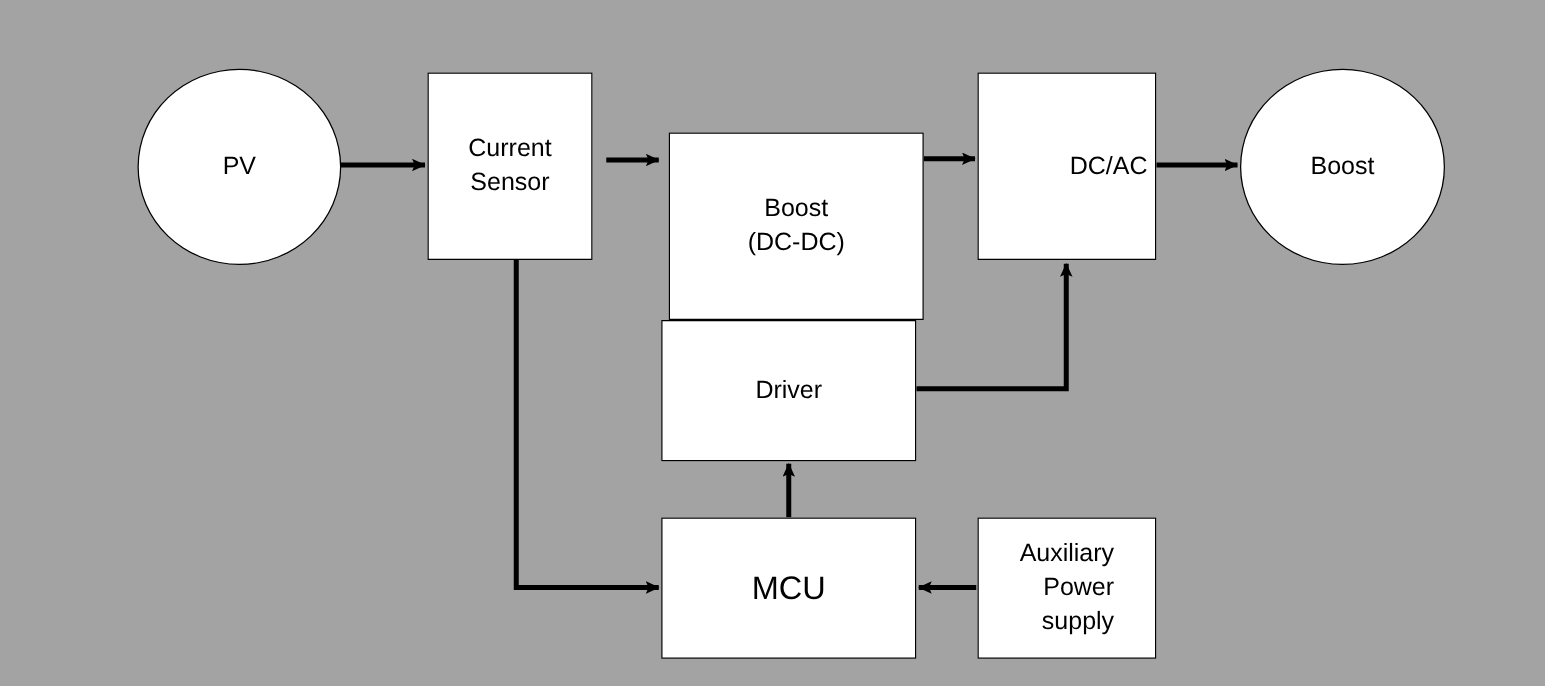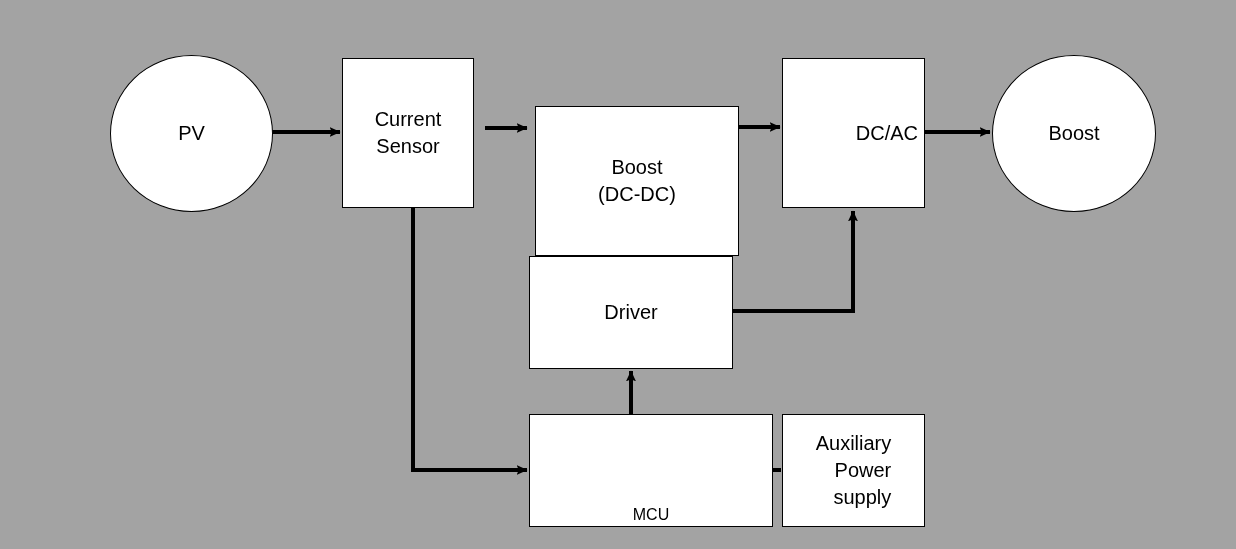--- a/index.html
+++ b/index.html
@@ -89,21 +89,21 @@
       </div>
       <div class="node box" style="left: 782px; top: 58px; width: 143px; height: 150px; border-color: rgb(0, 0, 0); border-width: 1.4px; font-size: 20px; color: rgb(0, 0, 0); justify-content: flex-end;">
         <span class="node-label">DC/AC</span>
       </div>
       <div class="node ellipse" style="left: 992px; top: 55px; width: 164px; height: 157px; border-color: rgb(0, 0, 0); border-width: 1.4px; font-size: 20px; color: rgb(0, 0, 0);">
         <span class="node-label">Boost</span>
       </div>
       <div class="node box" style="left: 529px; top: 256px; width: 204px; height: 113px; border-color: rgb(0, 0, 0); border-width: 1.4px; font-size: 20px; color: rgb(0, 0, 0);">
         <span class="node-label">Driver</span>
       </div>
-      <div class="node box" style="left: 529px; top: 414px; width: 244px; height: 113px; border-color: rgb(0, 0, 0); border-width: 1.4px; font-size: 16px; color: rgb(0, 0, 0); align-items: flex-end;">
+      <div class="node box" style="left: 529px; top: 414px; width: 204px; height: 113px; border-color: rgb(0, 0, 0); border-width: 1.4px; font-size: 26px; color: rgb(0, 0, 0);">
         <span class="node-label">MCU</span>
       </div>
       <div class="node box" style="left: 782px; top: 414px; width: 143px; height: 113px; border-color: rgb(0, 0, 0); border-width: 1.4px; font-size: 20px; color: rgb(0, 0, 0); text-align: right;">
         <span class="node-label">Auxiliary
 Power
 supply</span>
       </div>
     </div>
 
 </div>

